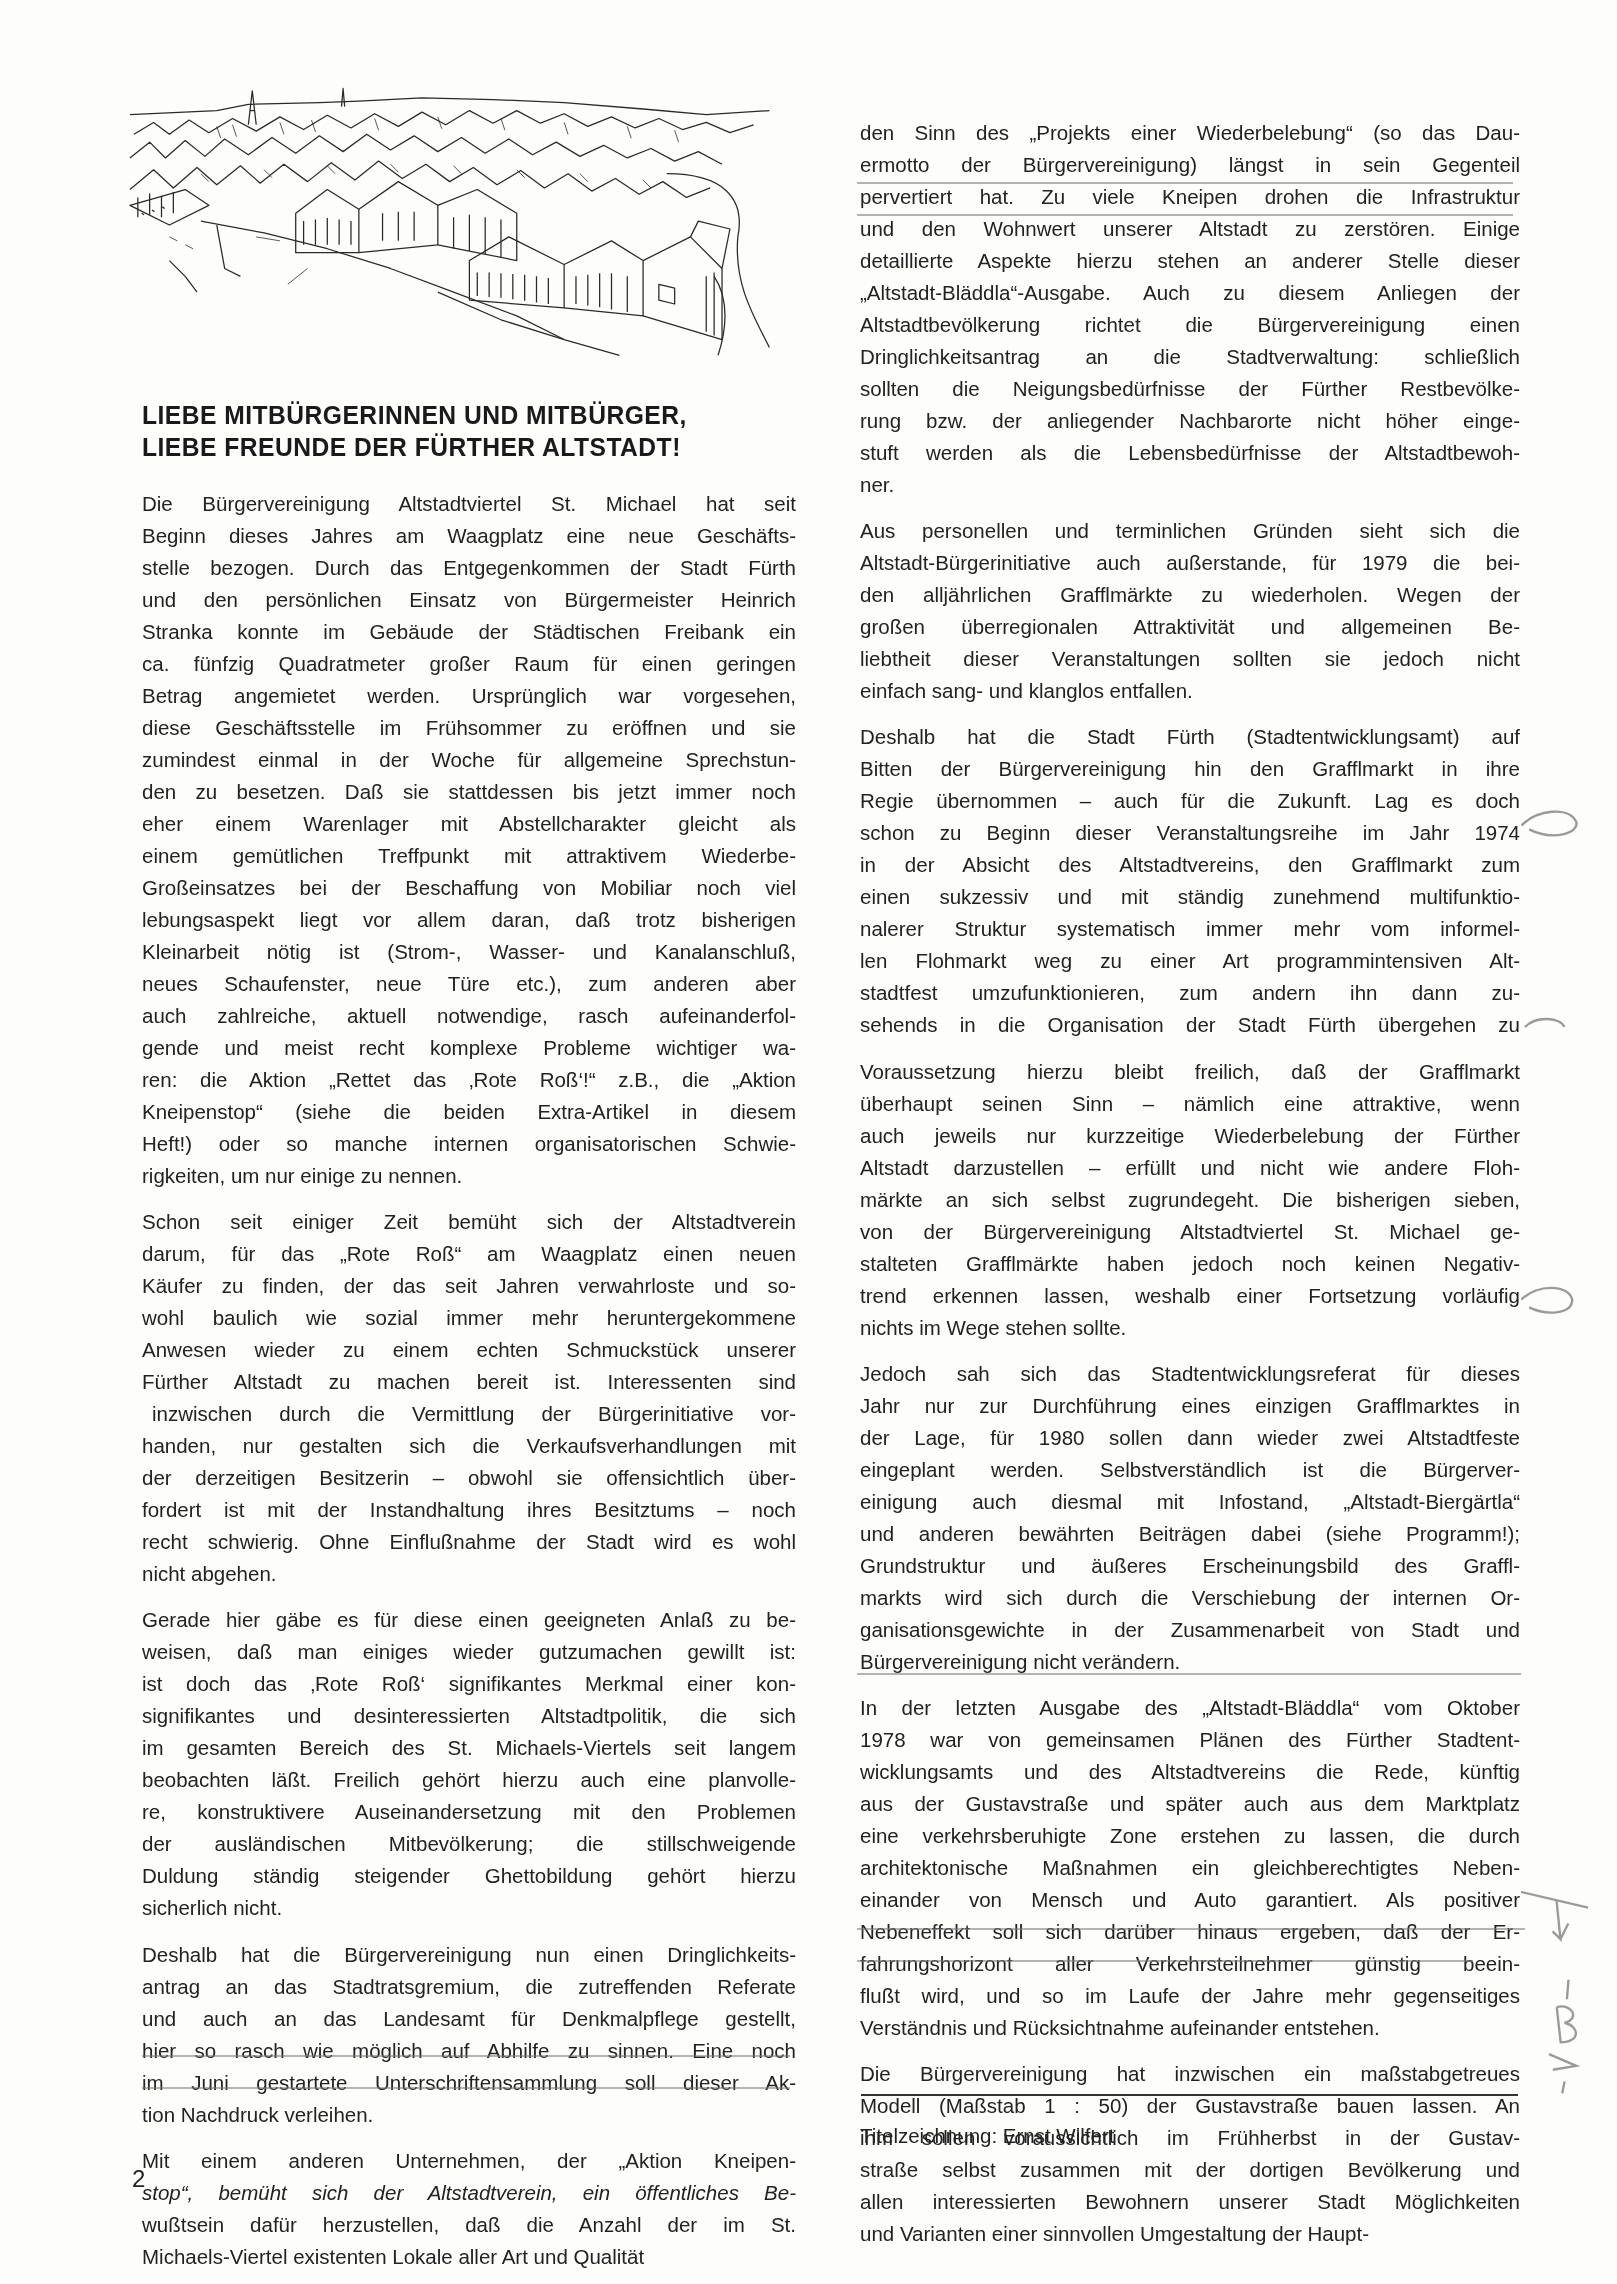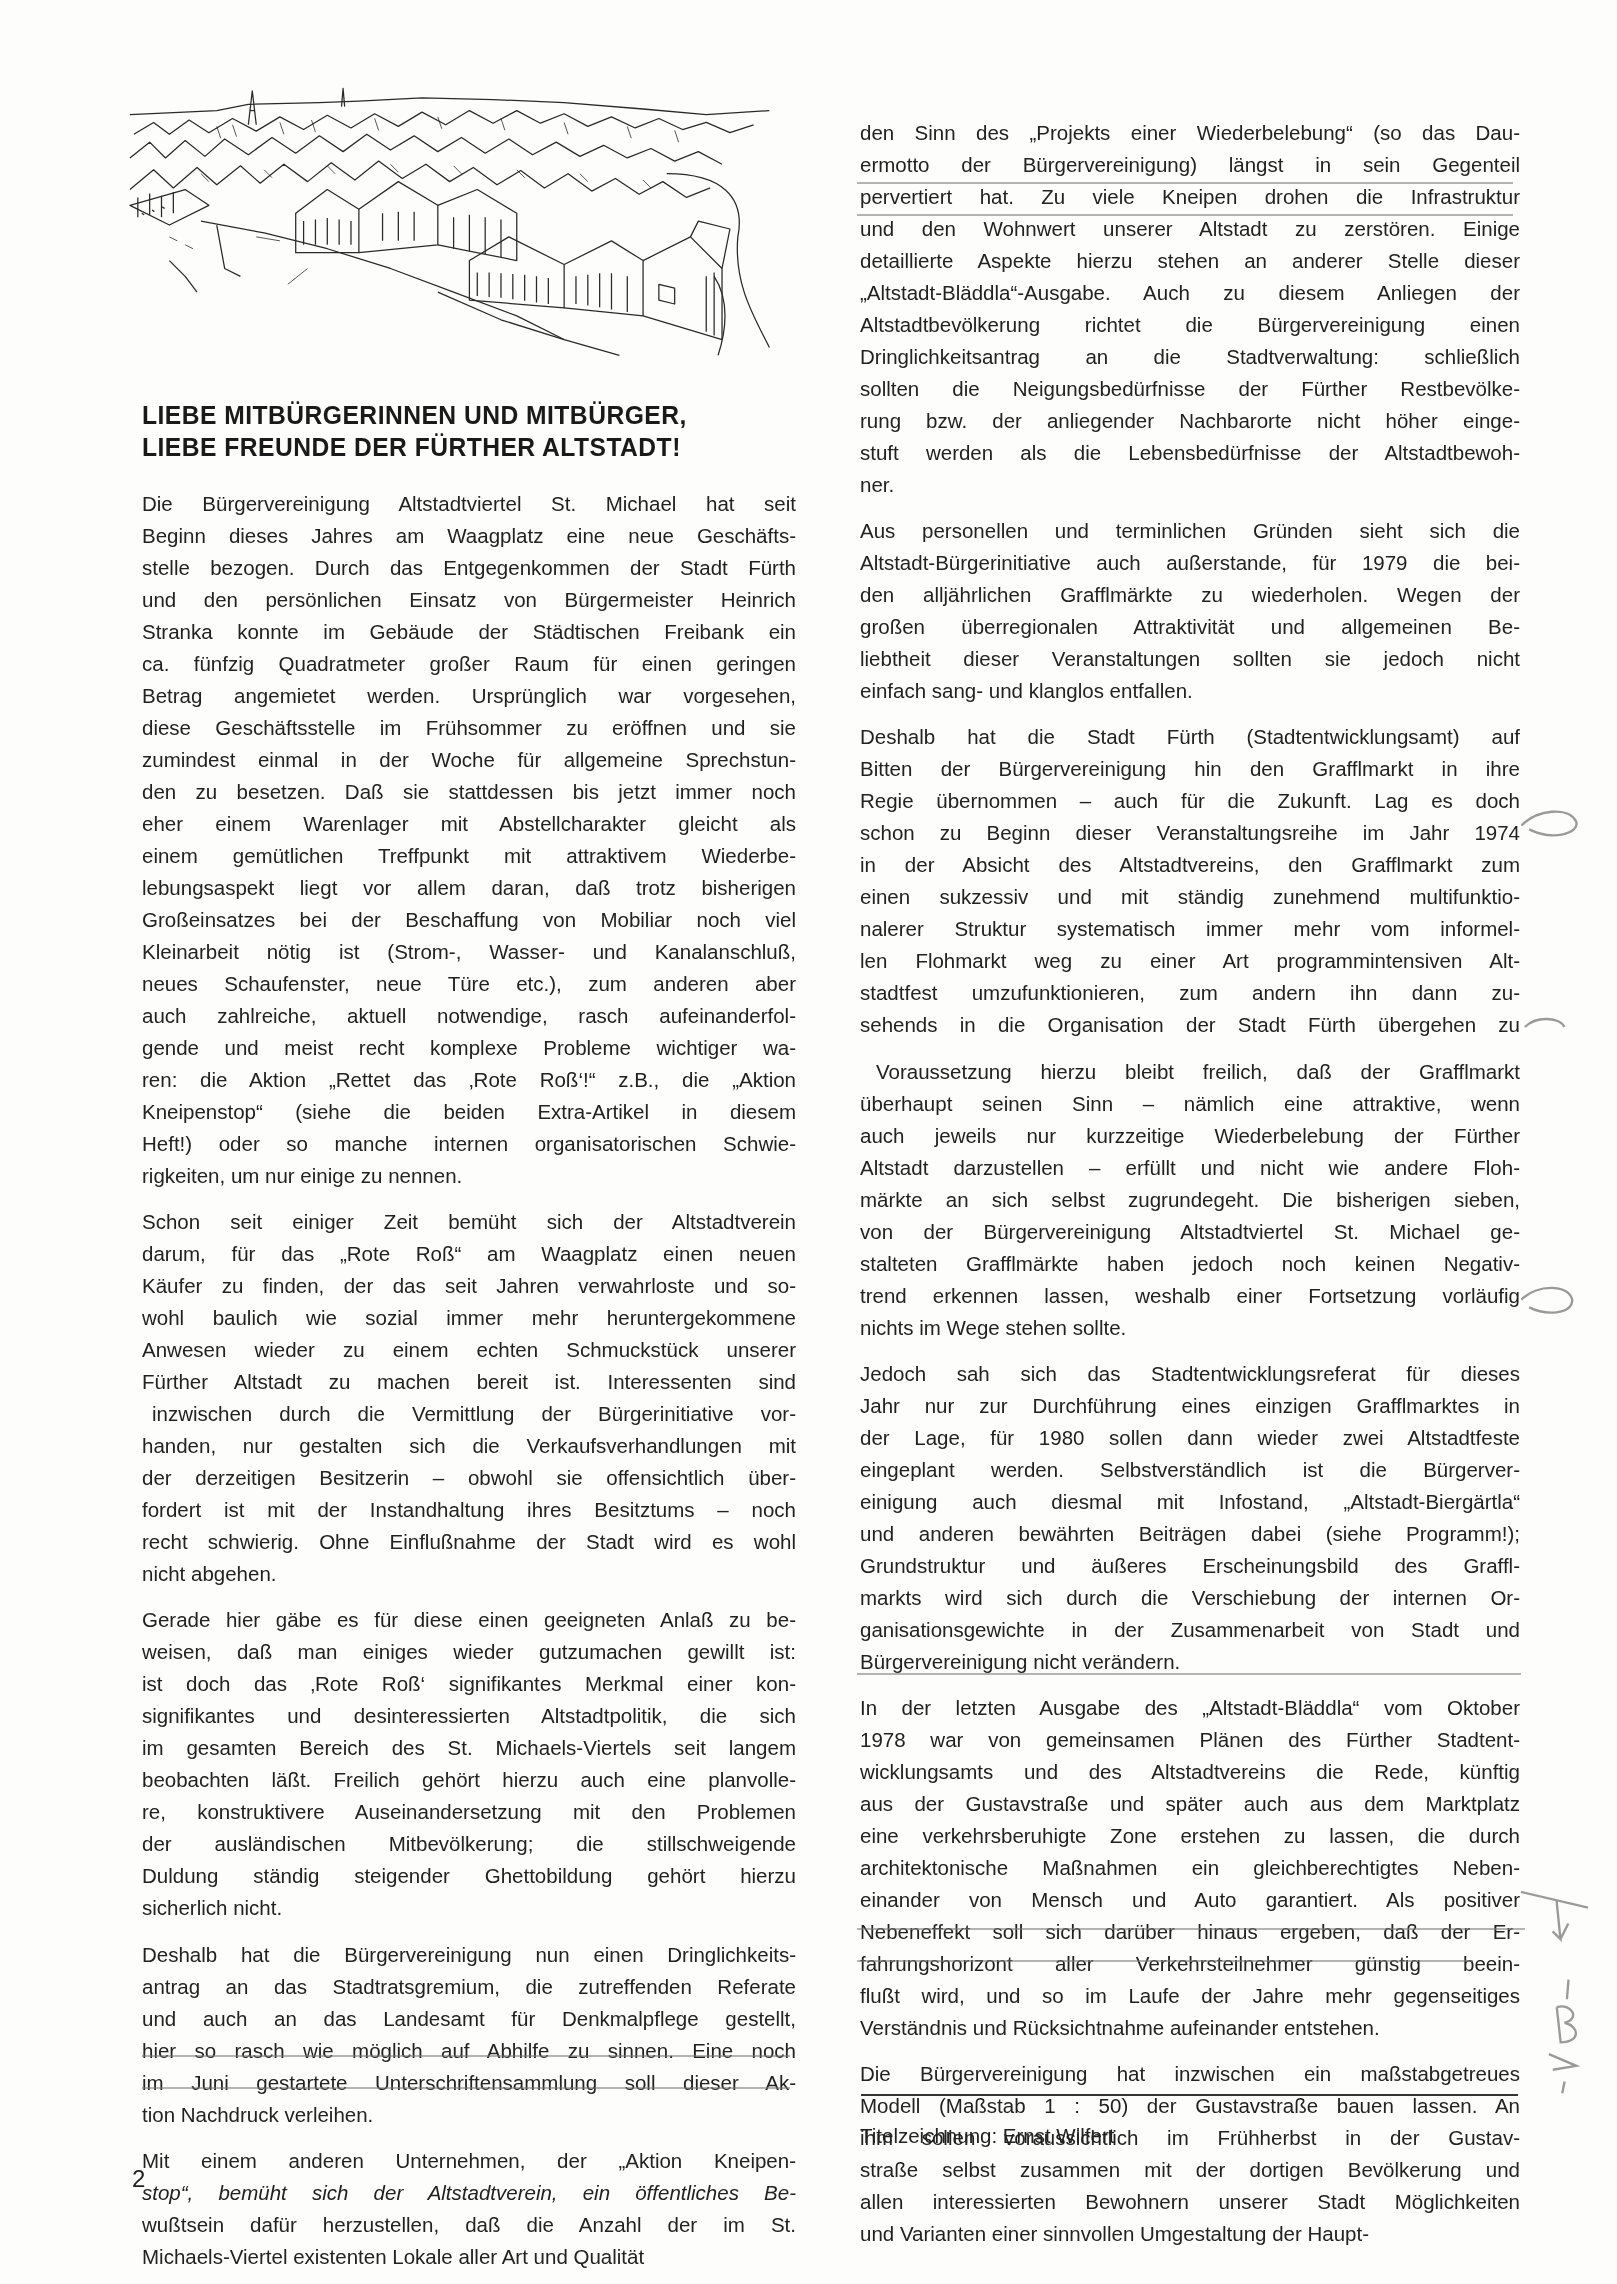--- a/index.html
+++ b/index.html
@@ -93,22 +93,22 @@
       <span class="line" style="text-align-last: justify; white-space: normal;">stelle bezogen. Durch das Entgegenkommen der Stadt Fürth</span>
       <span class="line" style="text-align-last: justify; white-space: normal;">und den persönlichen Einsatz von Bürgermeister Heinrich</span>
       <span class="line" style="text-align-last: justify; white-space: normal;">Stranka konnte im Gebäude der Städtischen Freibank ein</span>
       <span class="line" style="text-align-last: justify; white-space: normal;">ca. fünfzig Quadratmeter großer Raum für einen geringen</span>
       <span class="line" style="text-align-last: justify; white-space: normal;">Betrag angemietet werden. Ursprünglich war vorgesehen,</span>
       <span class="line" style="text-align-last: justify; white-space: normal;">diese Geschäftsstelle im Frühsommer zu eröffnen und sie</span>
       <span class="line" style="text-align-last: justify; white-space: normal;">zumindest einmal in der Woche für allgemeine Sprechstun-</span>
       <span class="line" style="text-align-last: justify; white-space: normal;">den zu besetzen. Daß sie stattdessen bis jetzt immer noch</span>
       <span class="line" style="text-align-last: justify; white-space: normal;">eher einem Warenlager mit Abstellcharakter gleicht als</span>
       <span class="line" style="text-align-last: justify; white-space: normal;">einem gemütlichen Treffpunkt mit attraktivem Wiederbe-</span>
+      <span class="line" style="text-align-last: justify; white-space: normal;">Großeinsatzes bei der Beschaffung von Mobiliar noch viel</span>
       <span class="line" style="text-align-last: justify; white-space: normal;">lebungsaspekt liegt vor allem daran, daß trotz bisherigen</span>
-      <span class="line" style="text-align-last: justify; white-space: normal;">Großeinsatzes bei der Beschaffung von Mobiliar noch viel</span>
       <span class="line" style="text-align-last: justify; white-space: normal;">Kleinarbeit nötig ist (Strom-, Wasser- und Kanalanschluß,</span>
       <span class="line" style="text-align-last: justify; white-space: normal;">neues Schaufenster, neue Türe etc.), zum anderen aber</span>
       <span class="line" style="text-align-last: justify; white-space: normal;">auch zahlreiche, aktuell notwendige, rasch aufeinanderfol-</span>
       <span class="line" style="text-align-last: justify; white-space: normal;">gende und meist recht komplexe Probleme wichtiger wa-</span>
       <span class="line" style="text-align-last: justify; white-space: normal;">ren: die Aktion „Rettet das ‚Rote Roß‘!“ z.B., die „Aktion</span>
       <span class="line" style="text-align-last: justify; white-space: normal;">Kneipenstop“ (siehe die beiden Extra-Artikel in diesem</span>
       <span class="line" style="text-align-last: justify; white-space: normal;">Heft!) oder so manche internen organisatorischen Schwie-</span>
       <span class="line last">rigkeiten, um nur einige zu nennen.</span>
     </p>
     <p class="para">
@@ -182,21 +182,21 @@
       <span class="line" style="text-align-last: justify; white-space: normal;">Regie übernommen – auch für die Zukunft. Lag es doch</span>
       <span class="line" style="text-align-last: justify; white-space: normal;">schon zu Beginn dieser Veranstaltungsreihe im Jahr 1974</span>
       <span class="line" style="text-align-last: justify; white-space: normal;">in der Absicht des Altstadtvereins, den Grafflmarkt zum</span>
       <span class="line" style="text-align-last: justify; white-space: normal;">einen sukzessiv und mit ständig zunehmend multifunktio-</span>
       <span class="line" style="text-align-last: justify; white-space: normal;">nalerer Struktur systematisch immer mehr vom informel-</span>
       <span class="line" style="text-align-last: justify; white-space: normal;">len Flohmarkt weg zu einer Art programmintensiven Alt-</span>
       <span class="line" style="text-align-last: justify; white-space: normal;">stadtfest umzufunktionieren, zum andern ihn dann zu-</span>
       <span class="line" style="text-align-last: justify; white-space: normal;">sehends in die Organisation der Stadt Fürth übergehen zu</span>
     </p>
     <p class="para">
-      <span class="line" style="text-align-last: justify; white-space: normal; margin-left: 16px;">Voraussetzung hierzu bleibt freilich, daß der Grafflmarkt</span>
+      <span class="line" style="text-align-last: justify; white-space: normal;">Voraussetzung hierzu bleibt freilich, daß der Grafflmarkt</span>
       <span class="line" style="text-align-last: justify; white-space: normal;">überhaupt seinen Sinn – nämlich eine attraktive, wenn</span>
       <span class="line" style="text-align-last: justify; white-space: normal;">auch jeweils nur kurzzeitige Wiederbelebung der Fürther</span>
       <span class="line" style="text-align-last: justify; white-space: normal;">Altstadt darzustellen – erfüllt und nicht wie andere Floh-</span>
       <span class="line" style="text-align-last: justify; white-space: normal;">märkte an sich selbst zugrundegeht. Die bisherigen sieben,</span>
       <span class="line" style="text-align-last: justify; white-space: normal;">von der Bürgervereinigung Altstadtviertel St. Michael ge-</span>
       <span class="line" style="text-align-last: justify; white-space: normal;">stalteten Grafflmärkte haben jedoch noch keinen Negativ-</span>
       <span class="line" style="text-align-last: justify; white-space: normal;">trend erkennen lassen, weshalb einer Fortsetzung vorläufig</span>
       <span class="line last">nichts im Wege stehen sollte.</span>
     </p>
     <p class="para">

